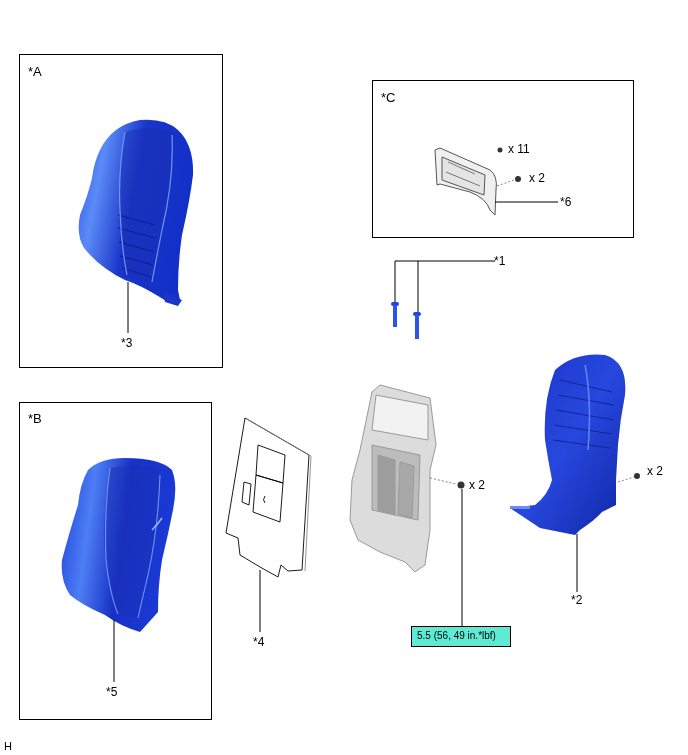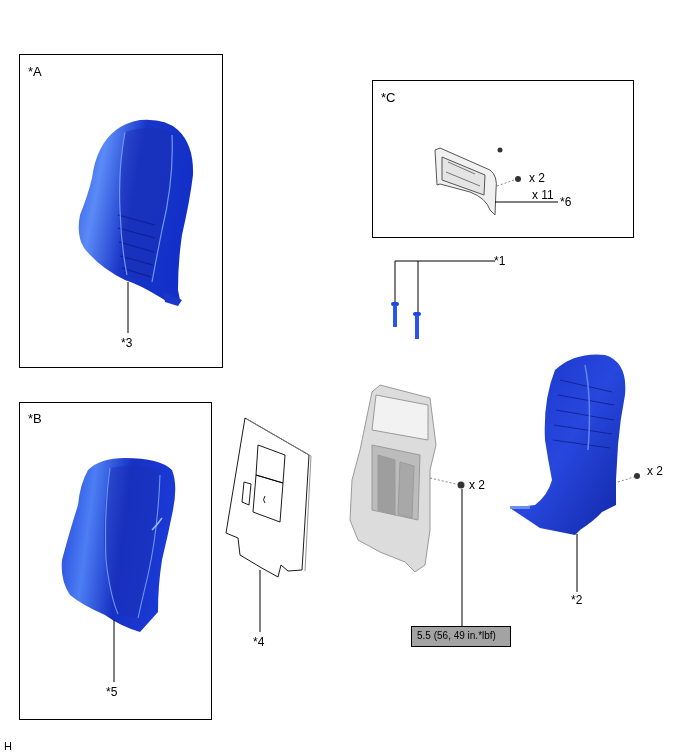--- a/index.html
+++ b/index.html
@@ -1,19 +1,19 @@
 <!DOCTYPE html>
 <html><head>
 <meta charset="utf-8">
 <style>
   html,body{margin:0;padding:0;background:#ffffff;}
   body{width:688px;height:755px;position:relative;overflow:hidden;font-family:"Liberation Sans",sans-serif;color:#000;}
   .frame{position:absolute;border:1px solid #000;box-sizing:border-box;background:#fff;}
   .label{position:absolute;font-size:12px;line-height:12px;white-space:nowrap;}
-  .torque{position:absolute;border:1px solid #000;box-sizing:border-box;font-size:10px;line-height:18px;padding:0 5px;white-space:nowrap;background:#a3a3a3;}
+  .torque{position:absolute;border:1px solid #000;box-sizing:border-box;font-size:10px;line-height:18px;padding:0 5px;white-space:nowrap;background:#5eead4;}
   svg{position:absolute;left:0;top:0;overflow:visible;}
 </style>
 </head>
 <body>
 
 <div class="frame" style="left:19px;top:54px;width:204px;height:314px;">
   <span class="label" style="left:8px;top:11px;font-size:13px;">*A</span>
 </div>
 
 <div class="frame" style="left:19px;top:402px;width:193px;height:318px;">
@@ -116,20 +116,20 @@
   <line x1="577" y1="534" x2="577" y2="592" stroke="#000" stroke-width="1"></line>
 </svg>
 
 <span class="label" style="left:494px;top:255px;">*1</span>
 <span class="label" style="left:571px;top:594px;">*2</span>
 <span class="label" style="left:121px;top:337px;">*3</span>
 <span class="label" style="left:253px;top:636px;">*4</span>
 <span class="label" style="left:106px;top:686px;">*5</span>
 <span class="label" style="left:560px;top:196px;">*6</span>
 
-<span class="label" style="left:532px;top:143px;margin-top:46px;">x 11</span>
+<span class="label" style="left:508px;top:143px;">x 11</span>
 <span class="label" style="left:529px;top:172px;">x 2</span>
 <span class="label" style="left:469px;top:479px;">x 2</span>
 <span class="label" style="left:647px;top:465px;">x 2</span>
 
 <div class="torque" style="left:411px;top:626px;width:100px;height:21px;">5.5 (56, 49 in.*lbf)</div>
 
 <span class="label" style="left:4px;top:740px;font-size:11px;">H</span>
 
 </body></html>

